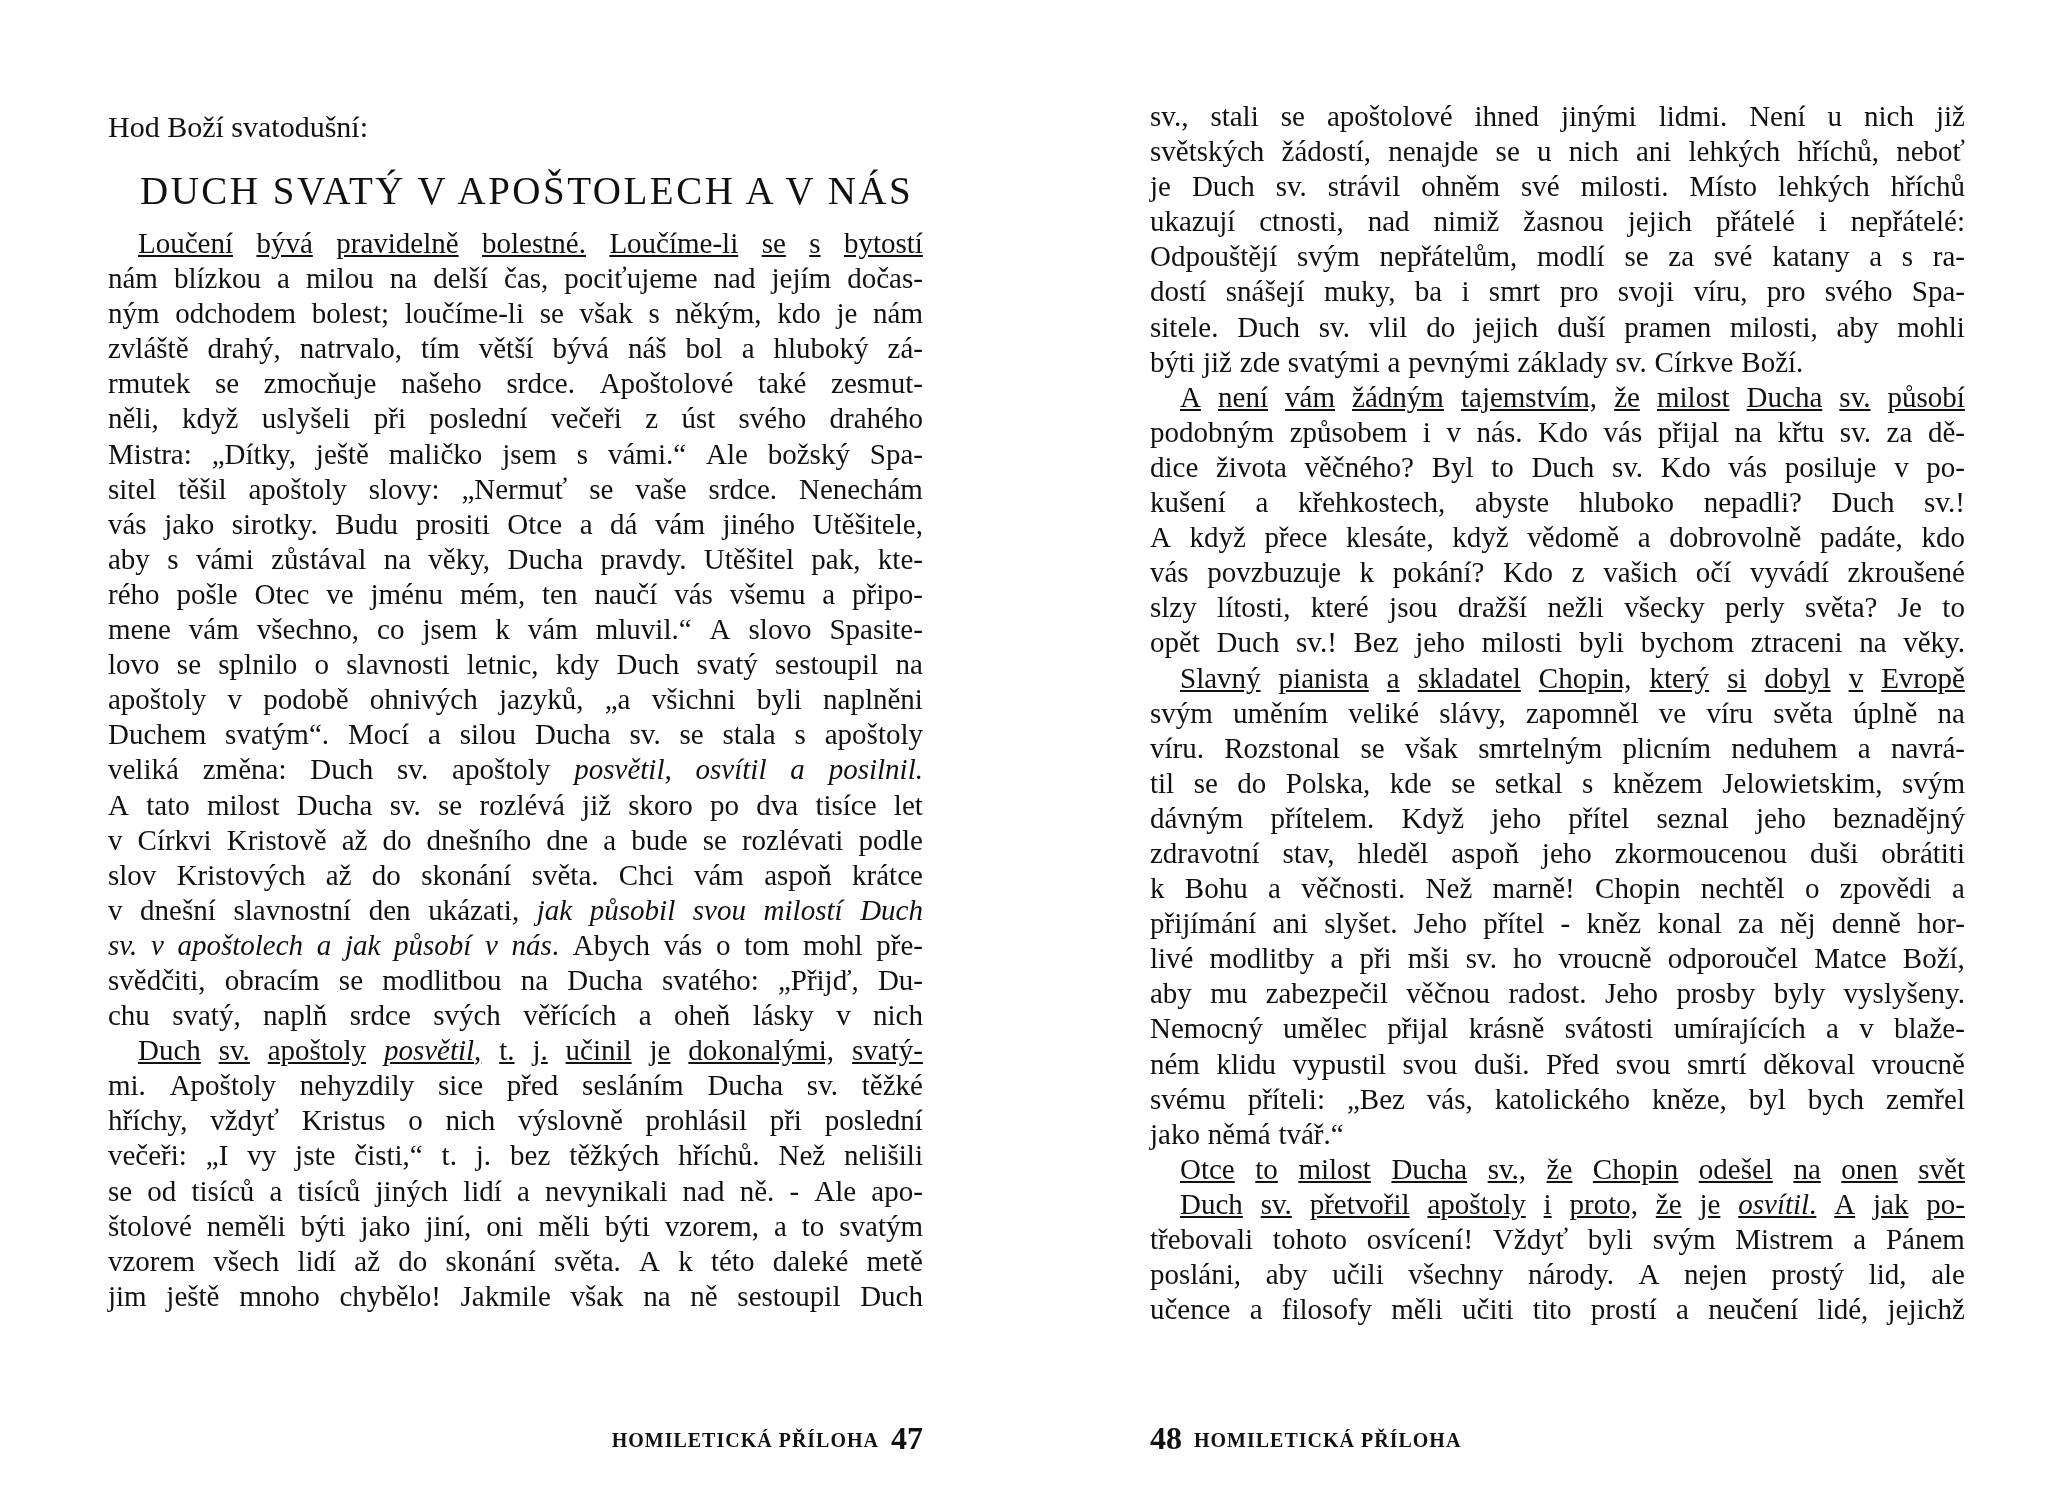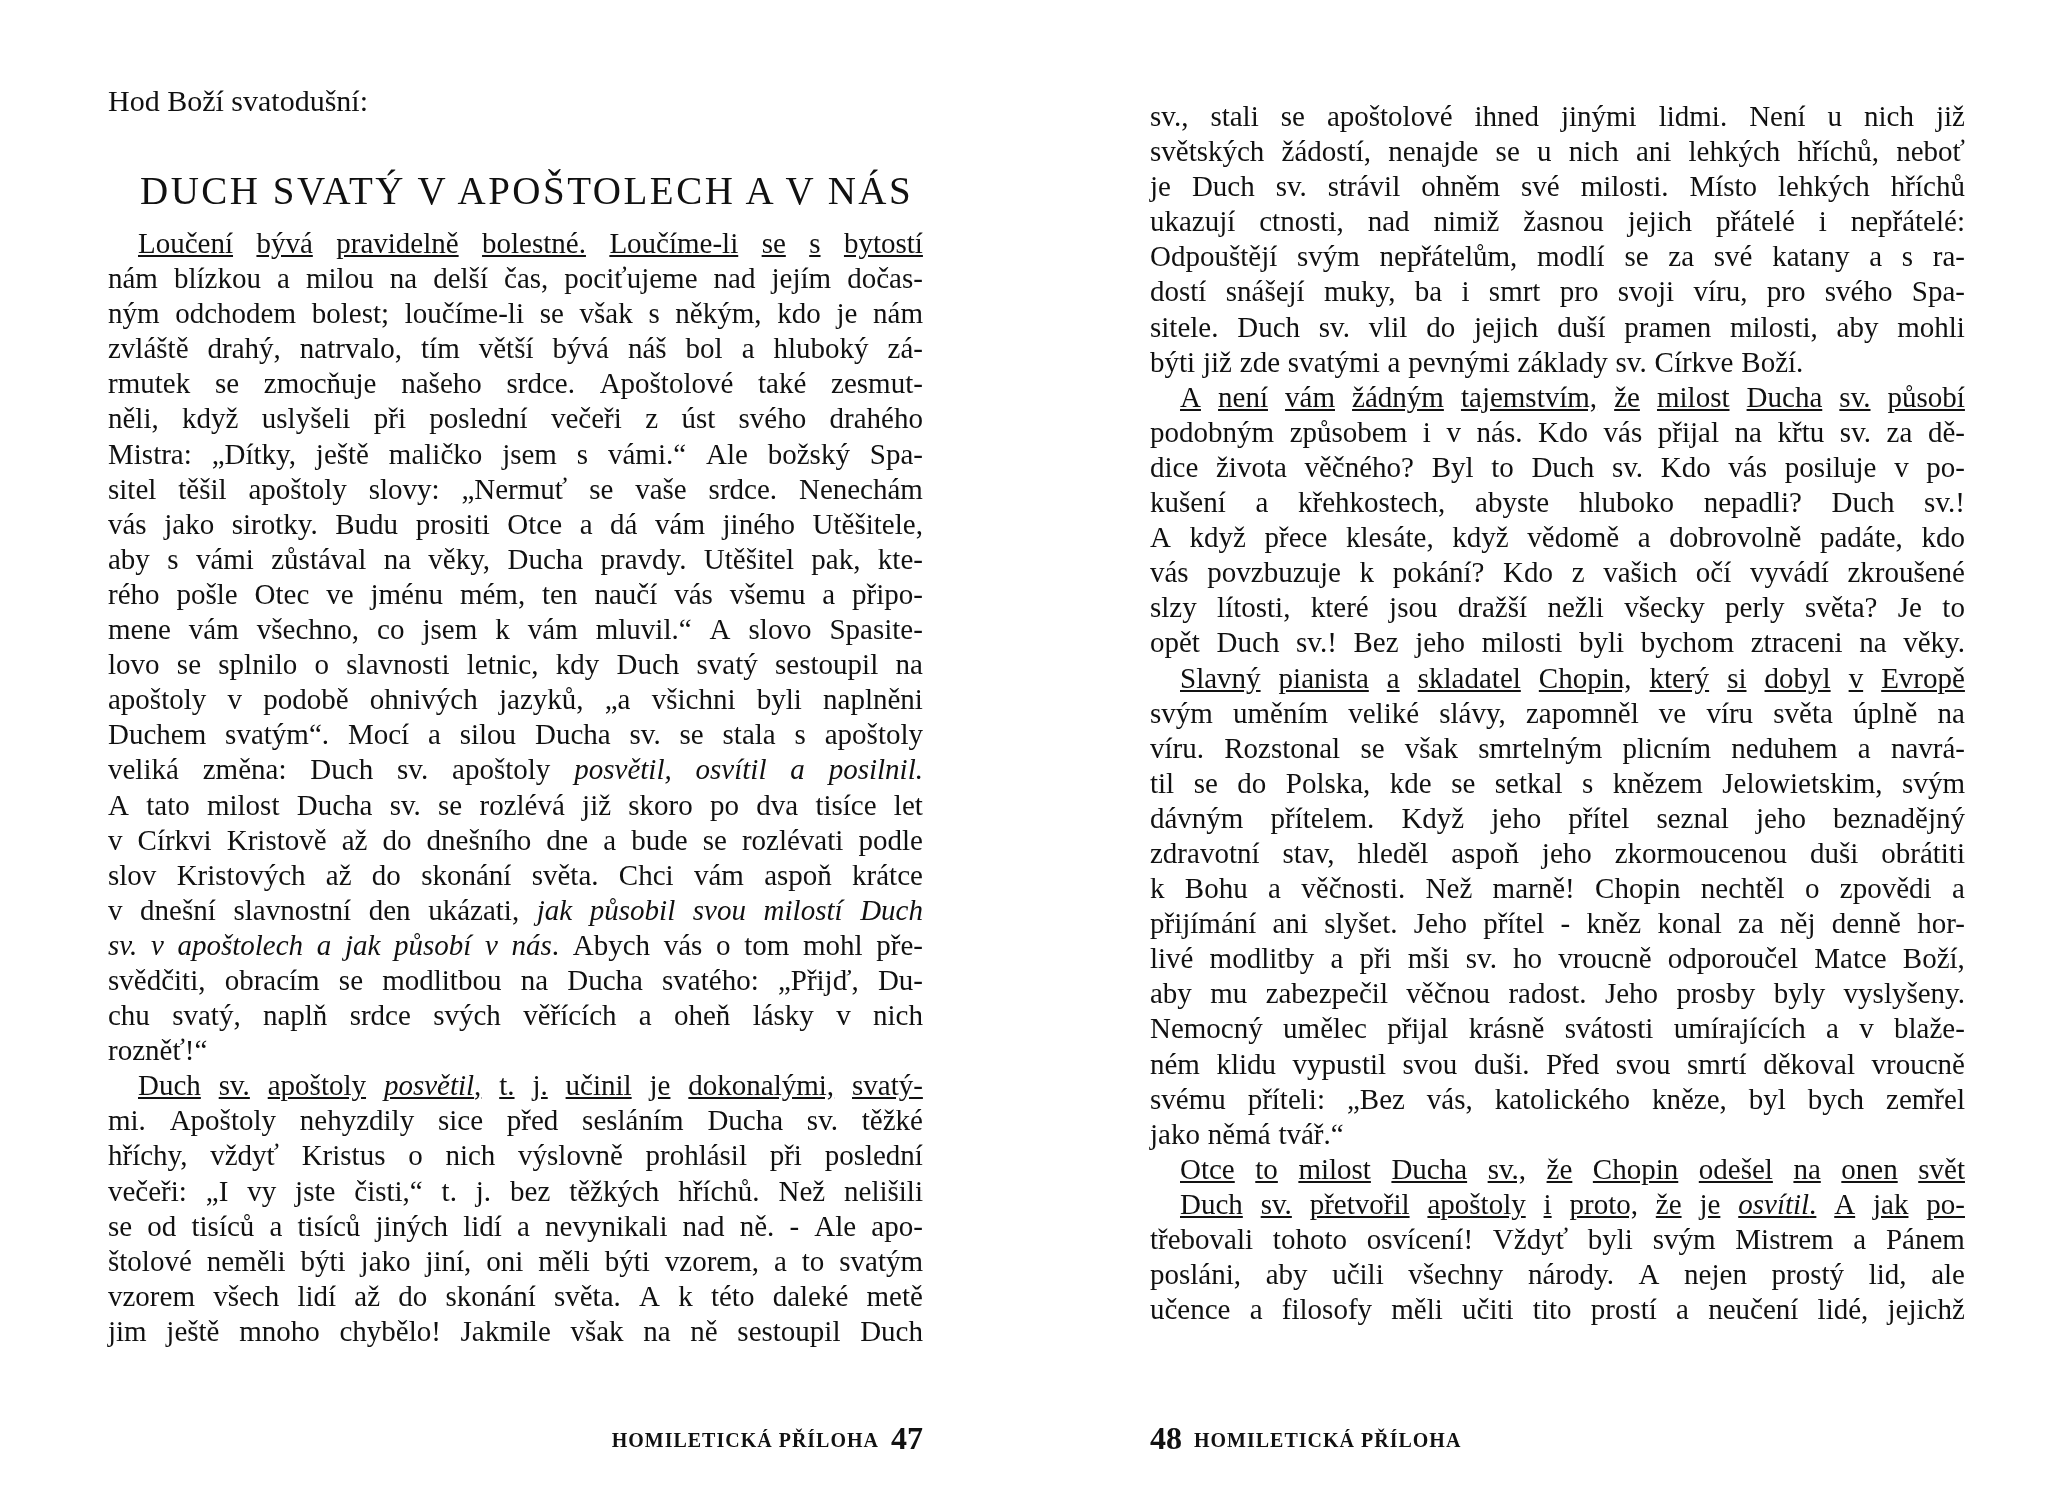--- a/index.html
+++ b/index.html
@@ -1,21 +1,21 @@
 <!DOCTYPE html>
 <html><head>
 <meta charset="utf-8">
 <style>
   html, body { margin: 0; padding: 0; background: #ffffff; }
   body { width: 2066px; height: 1500px; position: relative; overflow: hidden;
          font-family: "Liberation Serif", "DejaVu Serif", serif; color: #111; }
   .page { position: absolute; top: 0; }
   .page-left  { left: 108px; width: 815px; }
   .page-right { left: 1150px; width: 815px; }
-  .kicker { position: absolute; top: 84px; left: 0; font-size: 30px; white-space: nowrap; }
+  .kicker { position: absolute; top: 110px; left: 0; font-size: 30px; white-space: nowrap; }
   .title { position: absolute; top: 168px; left: 32px; font-size: 39px; letter-spacing: 2.5px; white-space: nowrap; }
   .body { position: absolute; left: 0; width: 815px; font-size: 29px; }
   .page-left .body { top: 226px; }
   .page-right .body { top: 99px; }
   .line { display: block; height: 35.1px; line-height: 35.1px; text-align: justify; text-align-last: justify; white-space: nowrap; overflow: visible; }
   .line.indent { padding-left: 30px; text-decoration: underline; }
   .jline { display: flex; justify-content: space-between; width: 100%; }
   .jline.left { justify-content: flex-start; gap: 0.27em; }
   .ital { font-style: italic; }
   .footer { position: absolute; top: 1420px; font-size: 20px; letter-spacing: 1px; font-weight: bold; white-space: nowrap; }
@@ -357,25 +357,20 @@
           <span><span>srdce</span></span>
           <span><span>svých</span></span>
           <span><span>věřících</span></span>
           <span><span>a</span></span>
           <span><span>oheň</span></span>
           <span><span>lásky</span></span>
           <span><span>v</span></span>
           <span><span>nich</span></span>
         </div>
       </div>
-      <div class="line">
-        <div class="jline left">
-          <span><span>rozněť!“</span></span>
-        </div>
-      </div>
       <div class="line indent">
         <div class="jline">
           <span><span>Duch</span></span>
           <span><span>sv.</span></span>
           <span><span>apoštoly</span></span>
           <span><span class="ital">posvětil</span><span>,</span></span>
           <span><span>t.</span></span>
           <span><span>j.</span></span>
           <span><span>učinil</span></span>
           <span><span>je</span></span>

